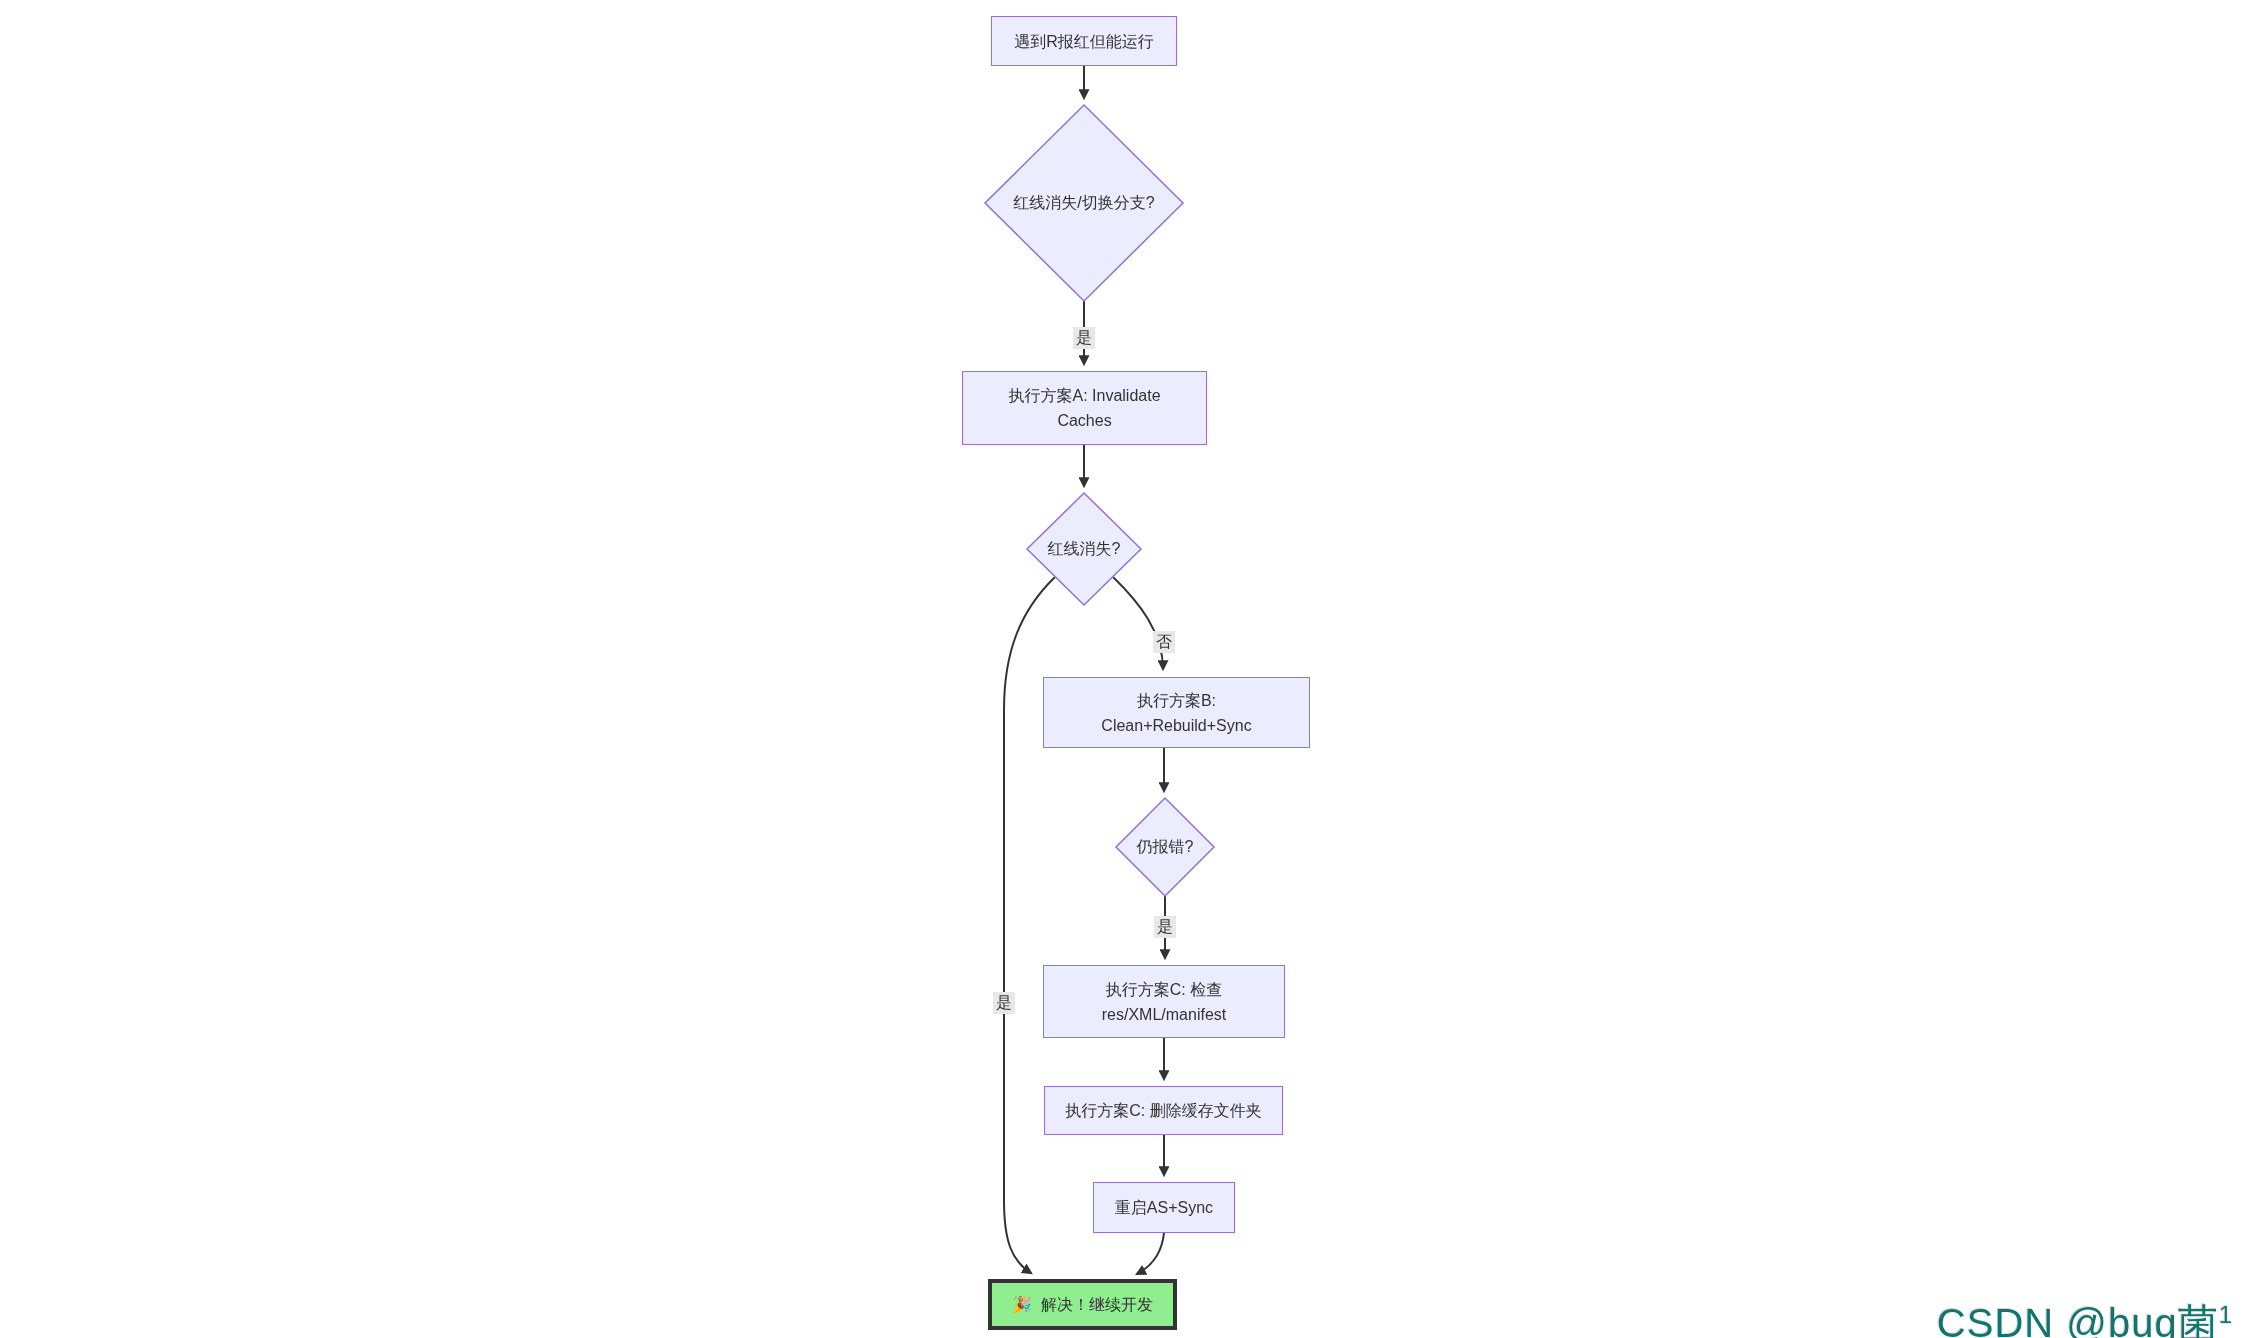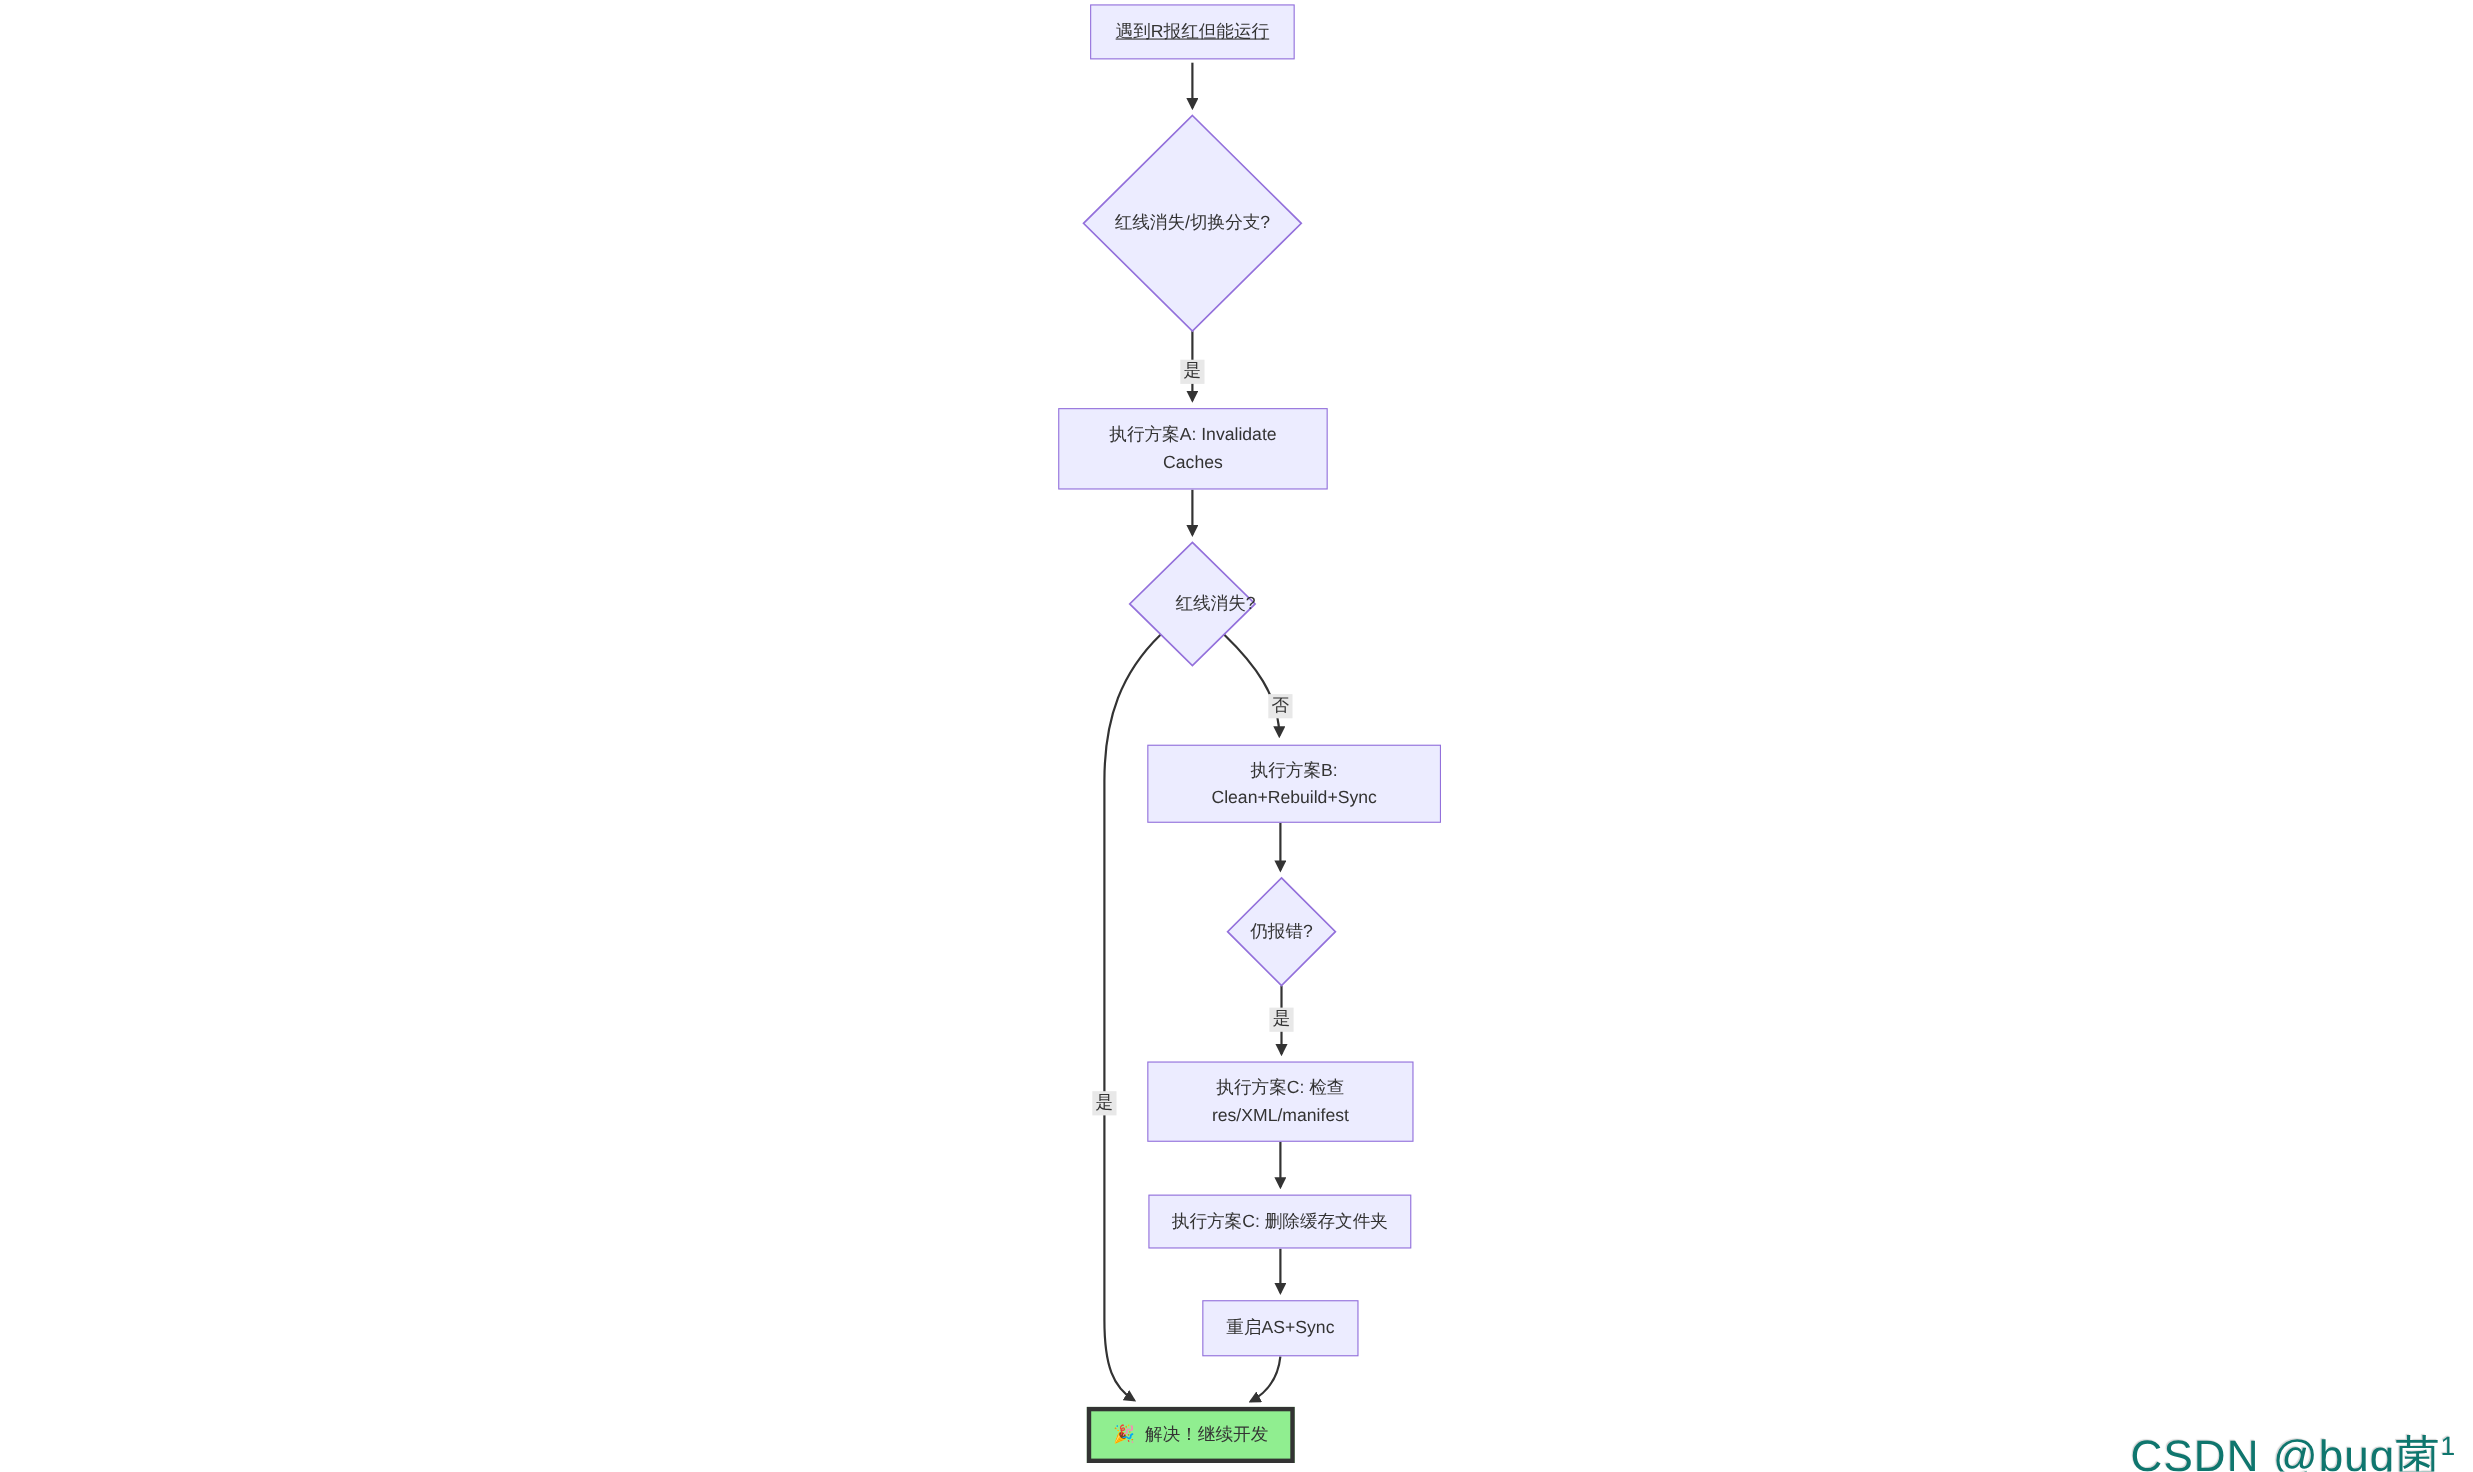--- a/index.html
+++ b/index.html
@@ -57,42 +57,42 @@
     <path class="edge" marker-end="url(#arrow)" d="M1164,1038 L1164,1079"></path>
     <path class="edge" marker-end="url(#arrow)" d="M1164,1135 L1164,1175"></path>
     <path class="edge" marker-end="url(#arrow)" d="M1164,1233 C1162,1252 1152,1266 1137,1274"></path>
     <path class="edge" marker-end="url(#arrow)" d="M1055,577 C1020,611 1004,652 1004,710 L1004,1200 C1004,1242 1012,1261 1031,1273"></path>
 
     <polygon class="shape-diamond" points="1084,105 1183,203 1084,301 985,203"></polygon>
     <polygon class="shape-diamond" points="1084,493 1141,549 1084,605 1027,549"></polygon>
     <polygon class="shape-diamond" points="1165,798 1214,847 1165,896 1116,847"></polygon>
   </svg>
 
-  <div class="node node-rect" style="left:991px;top:4px;width:186px;height:50px;text-decoration:underline;">遇到R报红但能运行</div>
+  <div class="node node-rect" style="left:991px;top:16px;width:186px;height:50px;">遇到R报红但能运行</div>
 
   <div class="node node-rect" style="left:962px;top:371px;width:245px;height:74px;">执行方案A: Invalidate
 Caches</div>
 
   <div class="node node-rect" style="left:1043px;top:677px;width:267px;height:71px;">执行方案B:
 Clean+Rebuild+Sync</div>
 
   <div class="node node-rect" style="left:1043px;top:965px;width:242px;height:73px;">执行方案C: 检查
 res/XML/manifest</div>
 
   <div class="node node-rect" style="left:1044px;top:1086px;width:239px;height:49px;">执行方案C: 删除缓存文件夹</div>
 
   <div class="node node-rect" style="left:1093px;top:1182px;width:142px;height:51px;">重启AS+Sync</div>
 
   <div class="node node-done" style="left:988px;top:1279px;width:189px;height:51px;">
     <span>🎉</span>
     <span>解决！继续开发</span>
   </div>
 
   <div class="diamond-label" style="left:1084px;top:203px;">红线消失/切换分支?</div>
-  <div class="diamond-label" style="left:1084px;top:549px;margin-left:21px;">红线消失?</div>
+  <div class="diamond-label" style="left:1084px;top:549px;">红线消失?</div>
   <div class="diamond-label" style="left:1165px;top:847px;">仍报错?</div>
 
   <div class="edge-label" style="left:1084px;top:338px;">是</div>
   <div class="edge-label" style="left:1164px;top:642px;">否</div>
   <div class="edge-label" style="left:1165px;top:927px;">是</div>
   <div class="edge-label" style="left:1004px;top:1003px;">是</div>
 
   <div class="watermark"><span>CSDN @bug菌</span><sup>1</sup></div>
 
 </div>

